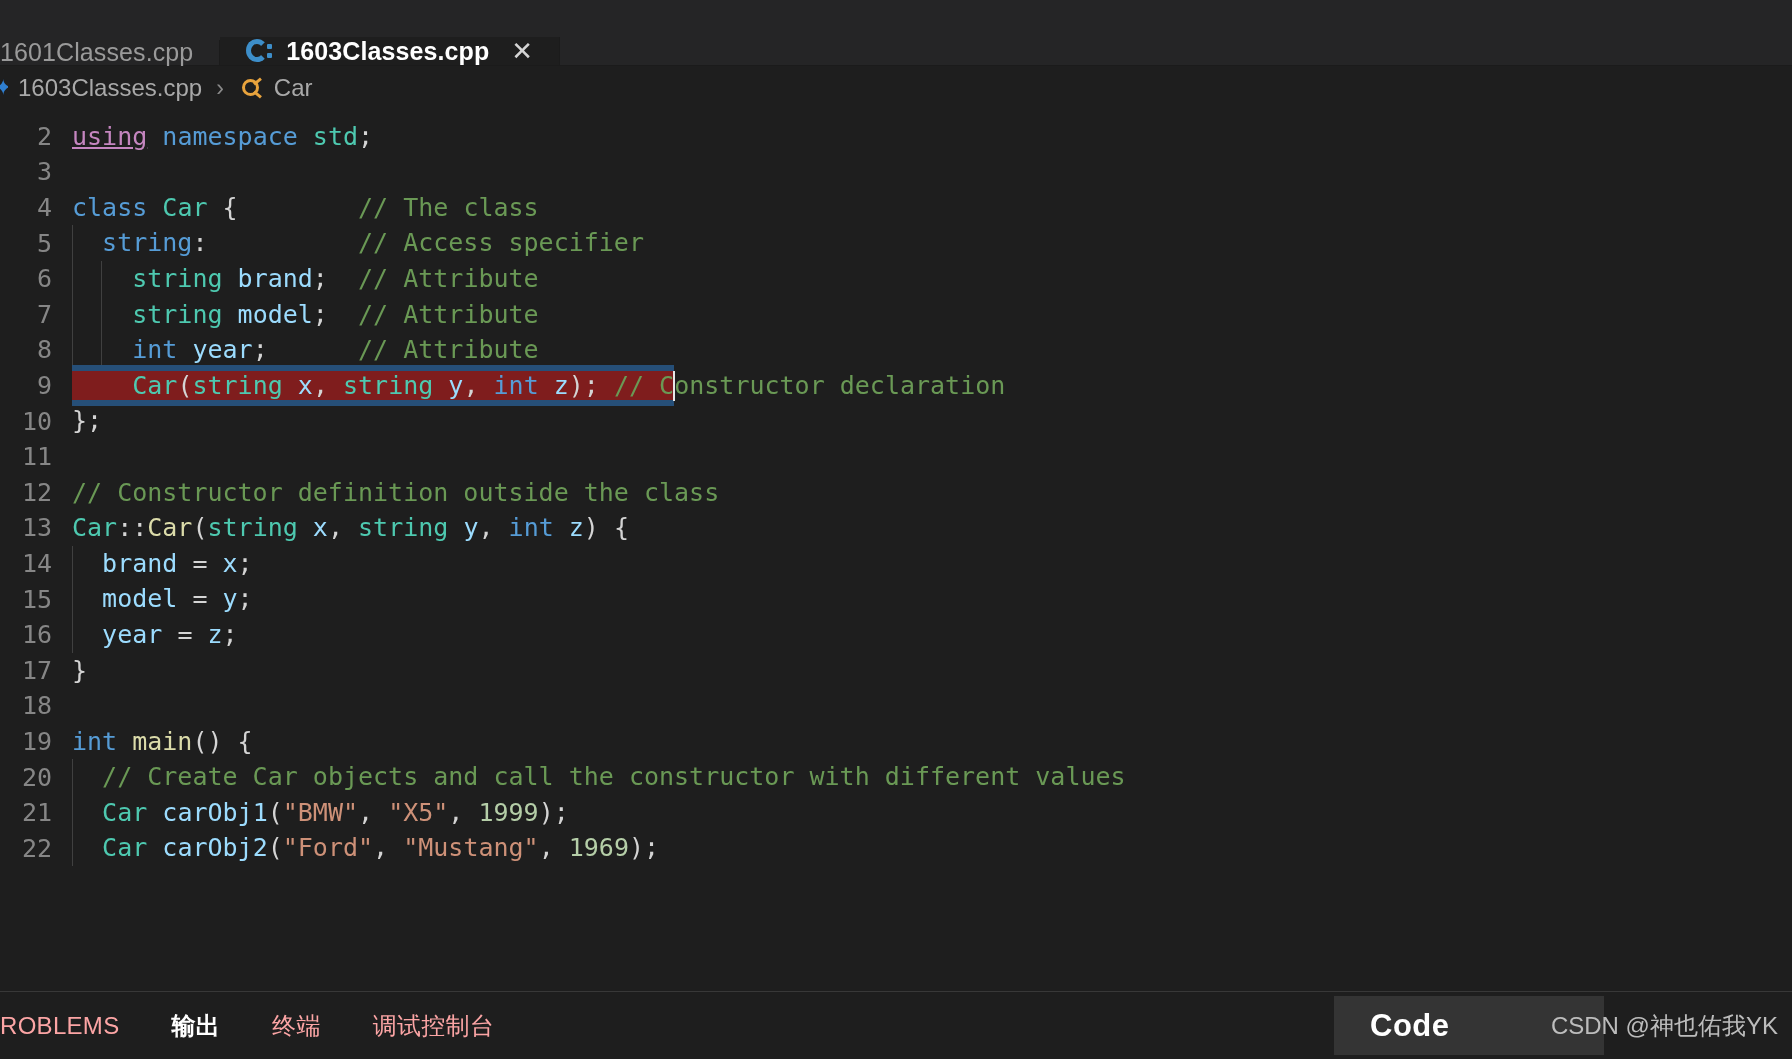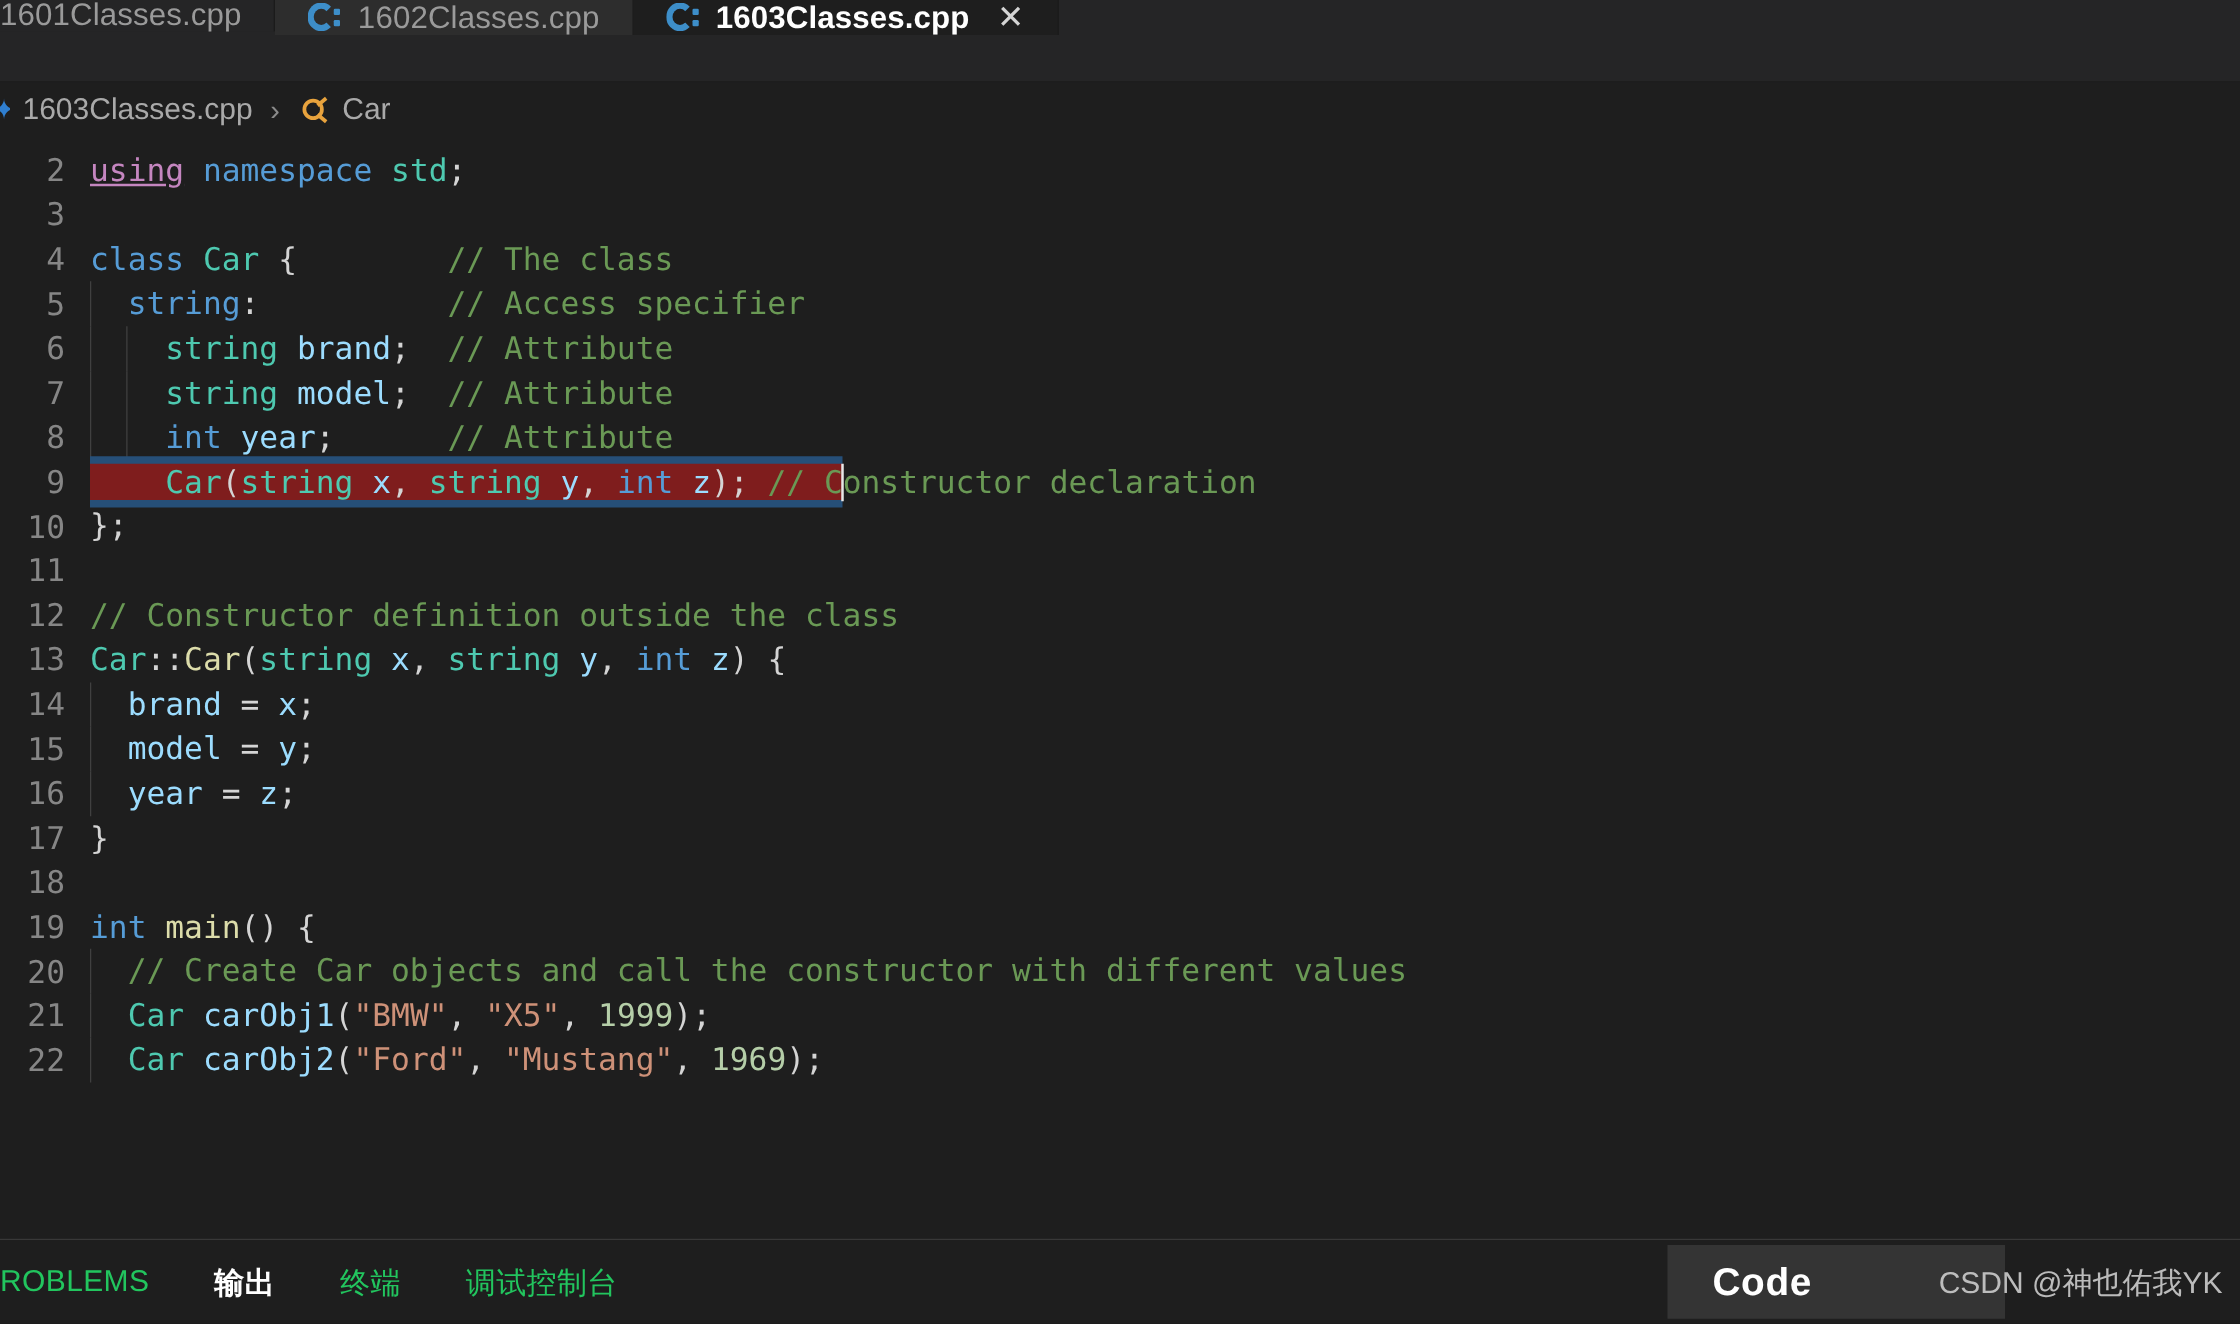--- a/index.html
+++ b/index.html
@@ -14,21 +14,21 @@
     width: 1792px; height: 1059px;
     background: #1e1e1e;
     display: flex; flex-direction: column;
   }
 
   
   .tabbar {
     height: 66px;
     background: #252526;
     display: flex;
-    align-items: flex-start;
+    align-items: flex-end;
     flex: 0 0 66px;
     border-bottom: 1px solid #1b1b1b;
   }
   .tab {
     display: flex;
     align-items: center;
     gap: 12px;
     padding: 0 26px;
     position: relative;
     cursor: pointer;
@@ -199,21 +199,21 @@
     background: #1e1e1e;
     border-top: 1px solid #383838;
     display: flex;
     align-items: center;
     gap: 0px;
     position: relative;
     padding-left: 0;
   }
   .ptab {
     font-size: 24px;
-    color: #22c55e;
+    color: #fca5a5;
     padding: 0 26px;
     cursor: pointer;
     white-space: nowrap;
     letter-spacing: .3px;
   }
   .ptab.first { padding-left: 0; }
   .ptab.active { color: #ffffff; font-weight: bold; }
 
   .codebadge {
     position: absolute;
@@ -249,28 +249,20 @@
 <body>
 
 <div id="app">
 
   <div class="tabbar">
 
     <div class="tab first">
       <span class="tabname">1601Classes.cpp</span>
     </div>
 
-    <div class="tab">
-      <span class="cppicon">
-        <span class="cshape"></span>
-          <span class="d1"></span>
-          <span class="d2"></span>
-      </span>
-      <span class="tabname">1602Classes.cpp</span>
-    </div>
 
     <div class="tab active">
       <span class="cppicon">
         <span class="cshape"></span>
           <span class="d1"></span>
           <span class="d2"></span>
       </span>
       <span class="tabname">1603Classes.cpp</span>
       <span class="tab-close">✕</span>
     </div>

